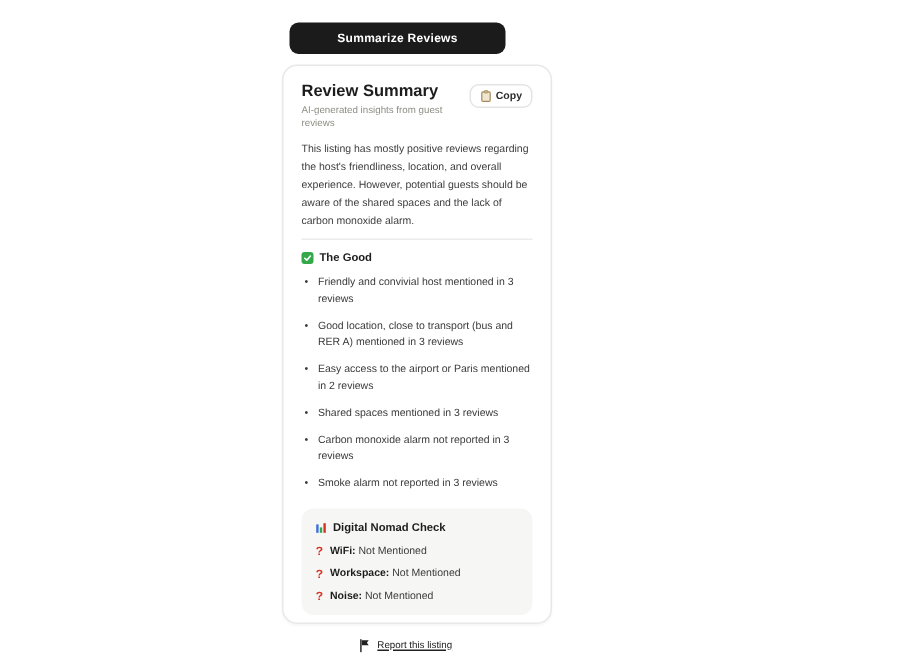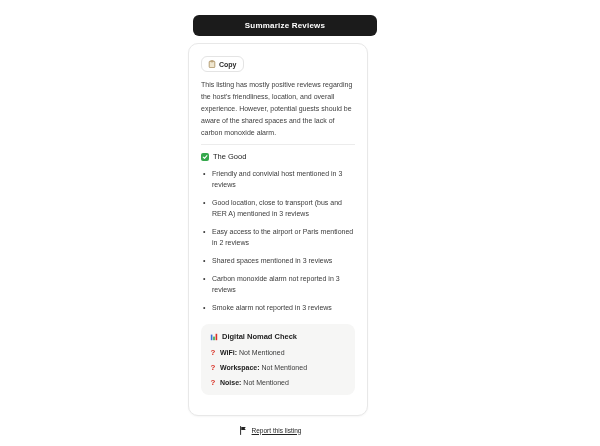--- a/index.html
+++ b/index.html
@@ -1,21 +1,21 @@
 <!DOCTYPE html>
 <html><head>
 <meta charset="utf-8">
 <style>
   * { margin:0; padding:0; box-sizing:border-box; }
   html,body { width:600px; height:446px; background:#ffffff; overflow:hidden;
               font-family:"Liberation Sans", sans-serif; -webkit-font-smoothing:antialiased; }
   .stage { position:relative; width:600px; height:446px; background:#fff; }
 
   .summarize-btn {
-    position:absolute; left:193px; top:15px; width:184px; height:21px;
+    position:absolute; left:193px; top:15px; width:144px; height:21px;
     background:#1b1b1b; color:#fff; border:none; border-radius:6px;
     font-size:8px; font-weight:bold; letter-spacing:.2px;
     display:flex; align-items:center; justify-content:center; cursor:pointer;
     font-family:"Liberation Sans", sans-serif;
   }
 
   .card {
     position:absolute; left:188px; top:43px; width:180px; height:373px;
     background:#fff; border:1px solid #e8e8e8; border-radius:10px;
     box-shadow:0 1px 2px rgba(0,0,0,.04);
@@ -31,21 +31,21 @@
     background:#fff; border:1px solid #e4e4e4; border-radius:6px;
     padding:3px 6px; font-size:7px; font-weight:bold; color:#2b2b2b; cursor:pointer;
     font-family:"Liberation Sans", sans-serif; flex:0 0 auto; margin-top:1px;
   }
 
   .summary-text { margin-top:7px; font-size:7px; line-height:12px; color:#3d3d3d; }
 
   .divider { border:none; border-top:1px solid #ececec; margin:5px 0 0 0; }
 
   .section-heading { display:flex; align-items:center; gap:4px; margin-top:6px;
-                     font-size:7.5px; font-weight:normal; color:#1c1c1c; line-height:11px; }
+                     font-size:7.5px; font-weight:bold; color:#1c1c1c; line-height:11px; }
   .icon-box { width:8px; height:8px; flex:0 0 auto; display:inline-flex;
               align-items:center; justify-content:center; }
   .check-badge { width:8px; height:8px; background:#35a84c; border-radius:2px;
                  display:inline-flex; align-items:center; justify-content:center; }
 
   ul.bullets { list-style:none; margin-top:6px; }
   ul.bullets li { position:relative; padding-left:11px; font-size:7px; line-height:11px;
                   color:#3a3a3a; margin-bottom:7px; }
   ul.bullets li:before { content:"•"; position:absolute; left:2px; top:0; color:#3a3a3a; }
   ul.bullets.last li:last-child { margin-bottom:0; }
@@ -68,20 +68,24 @@
 </head>
 <body>
 
 <div class="stage">
 
   <button class="summarize-btn">Summarize Reviews</button>
 
   <div class="card">
 
     <div class="card-header">
+      <div>
+        <div class="card-title">Review Summary</div>
+        <div class="card-subtitle">AI-generated insights from guest reviews</div>
+      </div>
       <button class="copy-btn">
         <span class="icon-box">
           <svg width="8" height="8" viewBox="0 0 10 10">
             <rect x="1.5" y="1.5" width="7" height="8" rx="1" fill="#efe6cf" stroke="#a68a5b" stroke-width="1"></rect>
             <rect x="3.5" y="0.5" width="3" height="2" rx="0.5" fill="#c9b489" stroke="#a68a5b" stroke-width="0.6"></rect>
           </svg>
         </span>
         <span>Copy</span>
       </button>
     </div>

